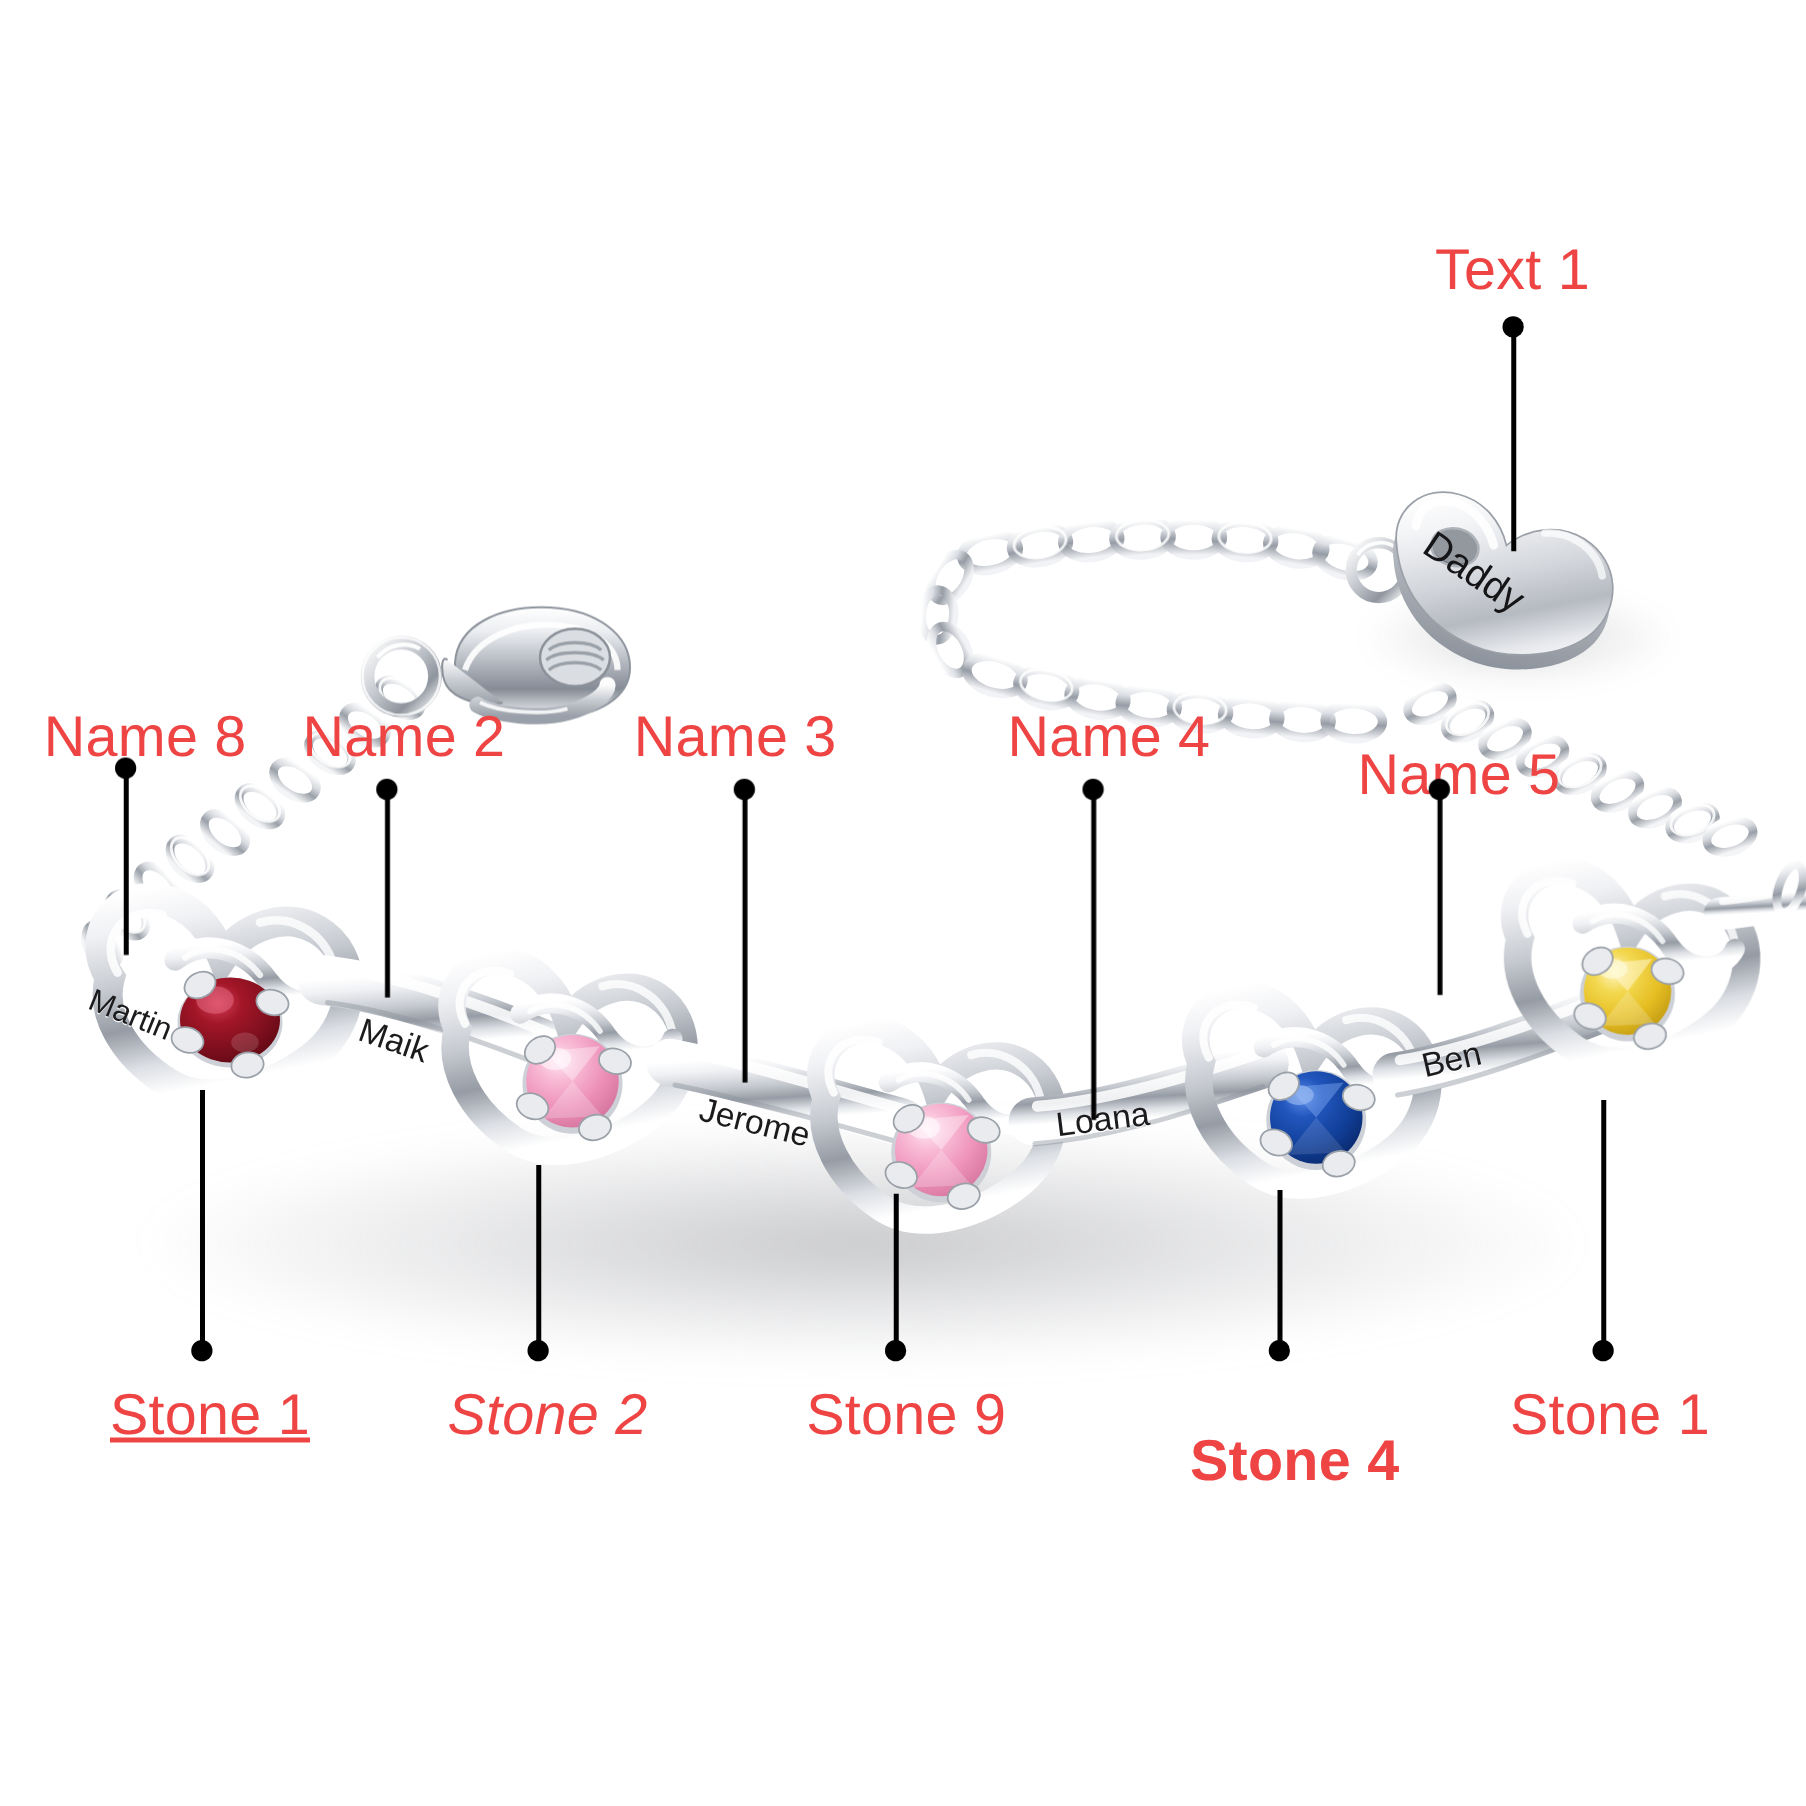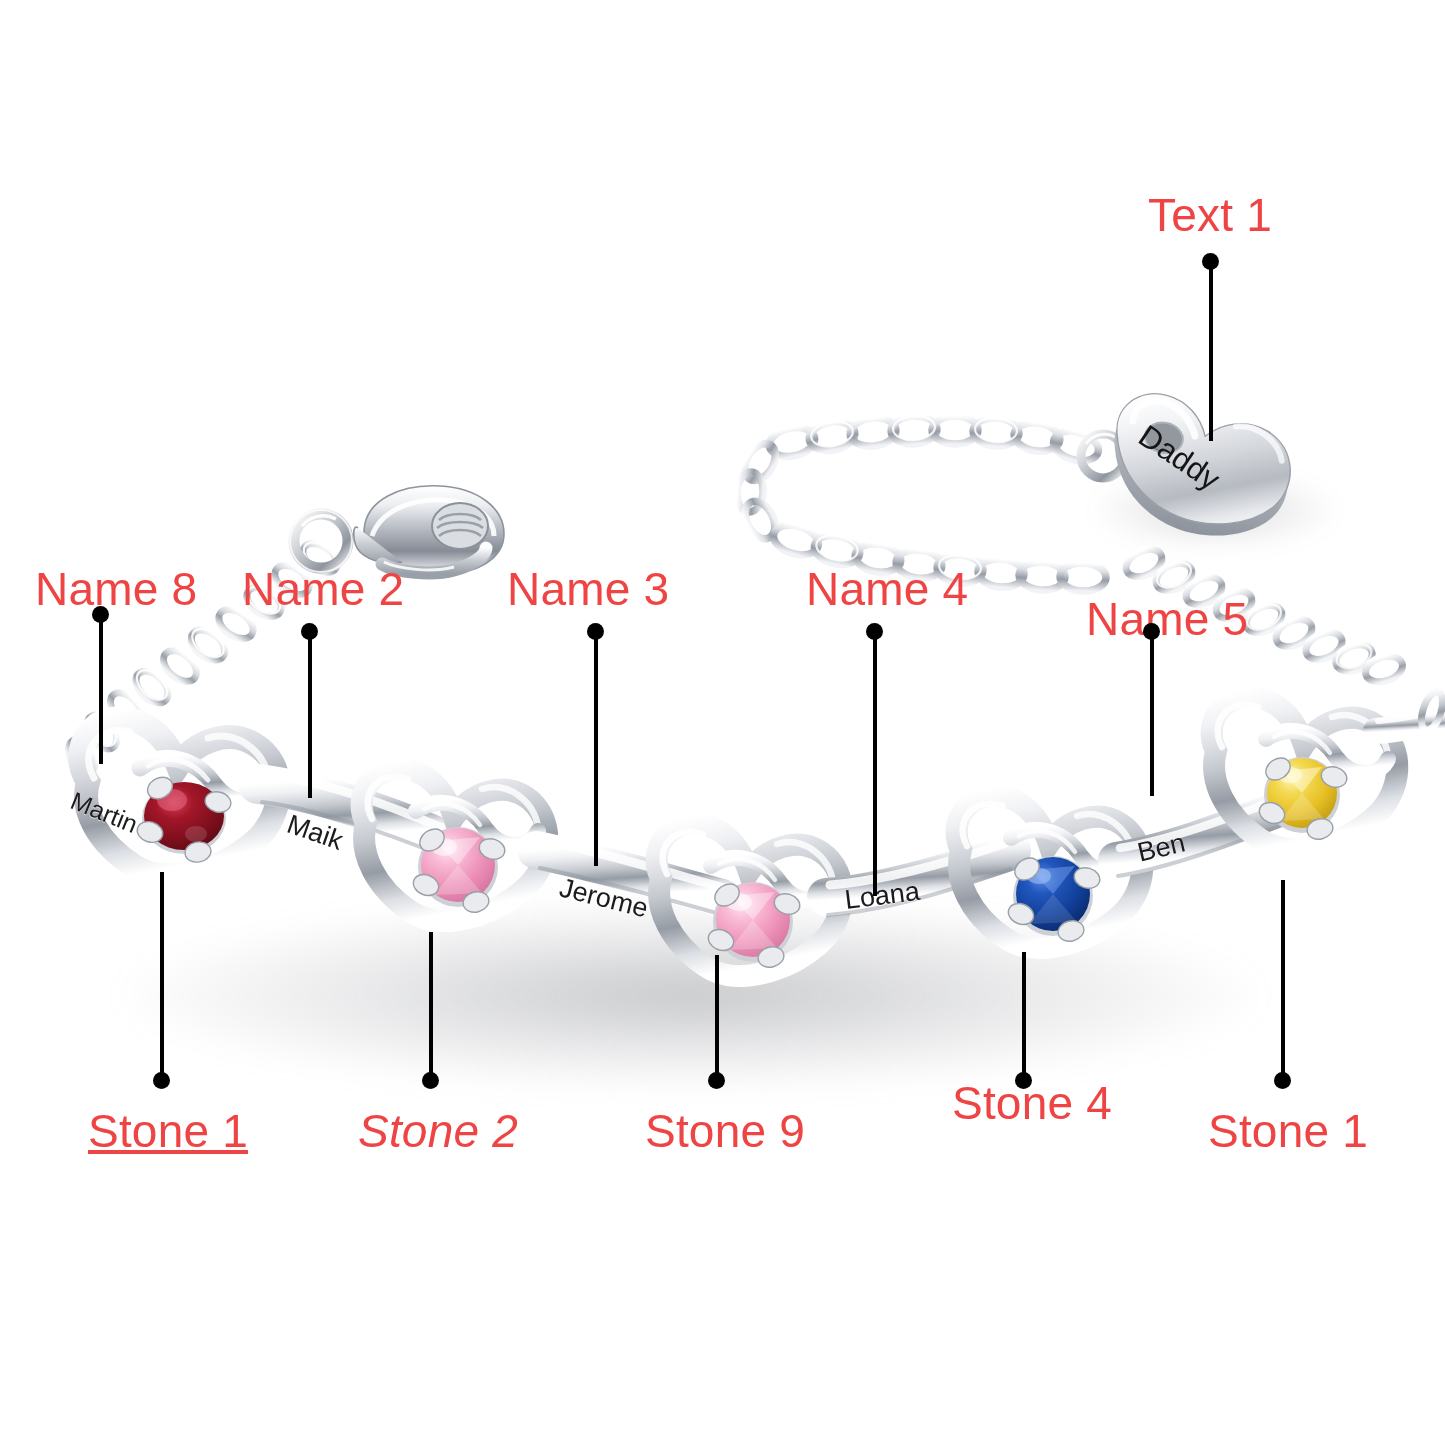--- a/index.html
+++ b/index.html
@@ -485,19 +485,19 @@
   <div class="leader" style="left:429px;top:932px;height:148px;"></div>
   <div class="dot" style="left:422px;top:1072px;"></div>
   <div class="callout" style="left:358px;top:1108px;font-style:italic;">Stone 2</div>
 
   <div class="leader" style="left:715px;top:955px;height:125px;"></div>
   <div class="dot" style="left:708px;top:1072px;"></div>
   <div class="callout" style="left:645px;top:1108px;">Stone 9</div>
 
   <div class="leader" style="left:1022px;top:952px;height:128px;"></div>
   <div class="dot" style="left:1015px;top:1072px;"></div>
-  <div class="callout" style="left:952px;top:1080px;">Stone 4</div>
+  <div class="callout" style="left:952px;top:1145px;font-weight:bold;">Stone 4</div>
 
   <div class="leader" style="left:1281px;top:880px;height:200px;"></div>
   <div class="dot" style="left:1274px;top:1072px;"></div>
   <div class="callout" style="left:1208px;top:1108px;">Stone 1</div>
 
 </div>
 
 </body></html>

